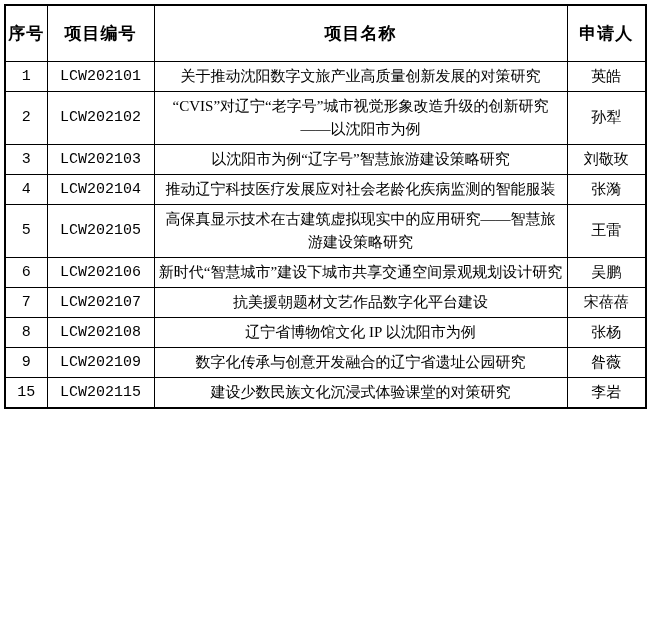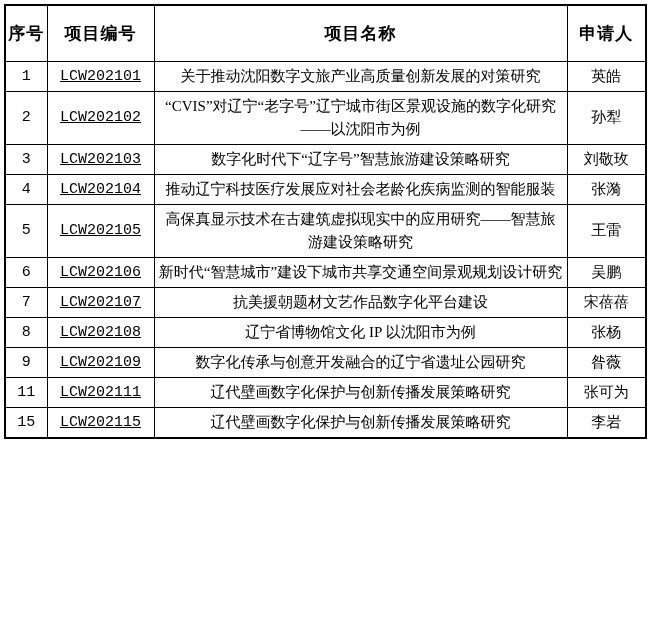--- a/index.html
+++ b/index.html
@@ -47,21 +47,20 @@
     height: 30px;
   }
   col.col-index     { width: 42px;  }
   col.col-code      { width: 107px; }
   col.col-name      { width: 413px; }
   col.col-applicant { width: 79px;  }
   td.col-code {
     font-family: "Liberation Mono", "DejaVu Sans Mono", monospace;
     font-size: 14px;
     letter-spacing: 0px;
-    text-decoration: underline;
   }
   td.col-index {
     font-family: "Liberation Mono", "DejaVu Sans Mono", monospace;
     font-size: 14px;
   }
 </style>
 </head>
 <body>
 
 <div class="page">
@@ -83,27 +82,27 @@
     <tbody>
         <tr>
           <td class="col-index">1</td>
           <td class="col-code">LCW202101</td>
           <td class="col-name">关于推动沈阳数字文旅产业高质量创新发展的对策研究</td>
           <td class="col-applicant">英皓</td>
         </tr>
         <tr>
           <td class="col-index">2</td>
           <td class="col-code">LCW202102</td>
-          <td class="col-name">“CVIS”对辽宁“老字号”辽宁城市街区景观设施的数字化研究——以沈阳市为例</td>
+          <td class="col-name">“CVIS”对辽宁“老字号”城市视觉形象改造升级的创新研究——以沈阳市为例</td>
           <td class="col-applicant">孙犁</td>
         </tr>
         <tr>
           <td class="col-index">3</td>
           <td class="col-code">LCW202103</td>
-          <td class="col-name">数字化时代下“辽字号”智慧旅游建设策略研究</td>
+          <td class="col-name">以沈阳市为例“辽字号”智慧旅游建设策略研究</td>
           <td class="col-applicant">刘敬玫</td>
         </tr>
         <tr>
           <td class="col-index">4</td>
           <td class="col-code">LCW202104</td>
           <td class="col-name">推动辽宁科技医疗发展应对社会老龄化疾病监测的智能服装</td>
           <td class="col-applicant">张漪</td>
         </tr>
         <tr>
           <td class="col-index">5</td>
@@ -129,26 +128,20 @@
           <td class="col-name">辽宁省博物馆文化 IP 以沈阳市为例</td>
           <td class="col-applicant">张杨</td>
         </tr>
         <tr>
           <td class="col-index">9</td>
           <td class="col-code">LCW202109</td>
           <td class="col-name">数字化传承与创意开发融合的辽宁省遗址公园研究</td>
           <td class="col-applicant">昝薇</td>
         </tr>
         <tr>
-          <td class="col-index">11</td>
-          <td class="col-code">LCW202111</td>
-          <td class="col-name">辽代壁画数字化保护与创新传播发展策略研究</td>
-          <td class="col-applicant">张可为</td>
-        </tr>
-        <tr>
           <td class="col-index">15</td>
           <td class="col-code">LCW202115</td>
-          <td class="col-name">辽代壁画数字化保护与创新传播发展策略研究</td>
+          <td class="col-name">建设少数民族文化沉浸式体验课堂的对策研究</td>
           <td class="col-applicant">李岩</td>
         </tr>
       </tbody>
   </table>
 </div>
 
 </body></html>

